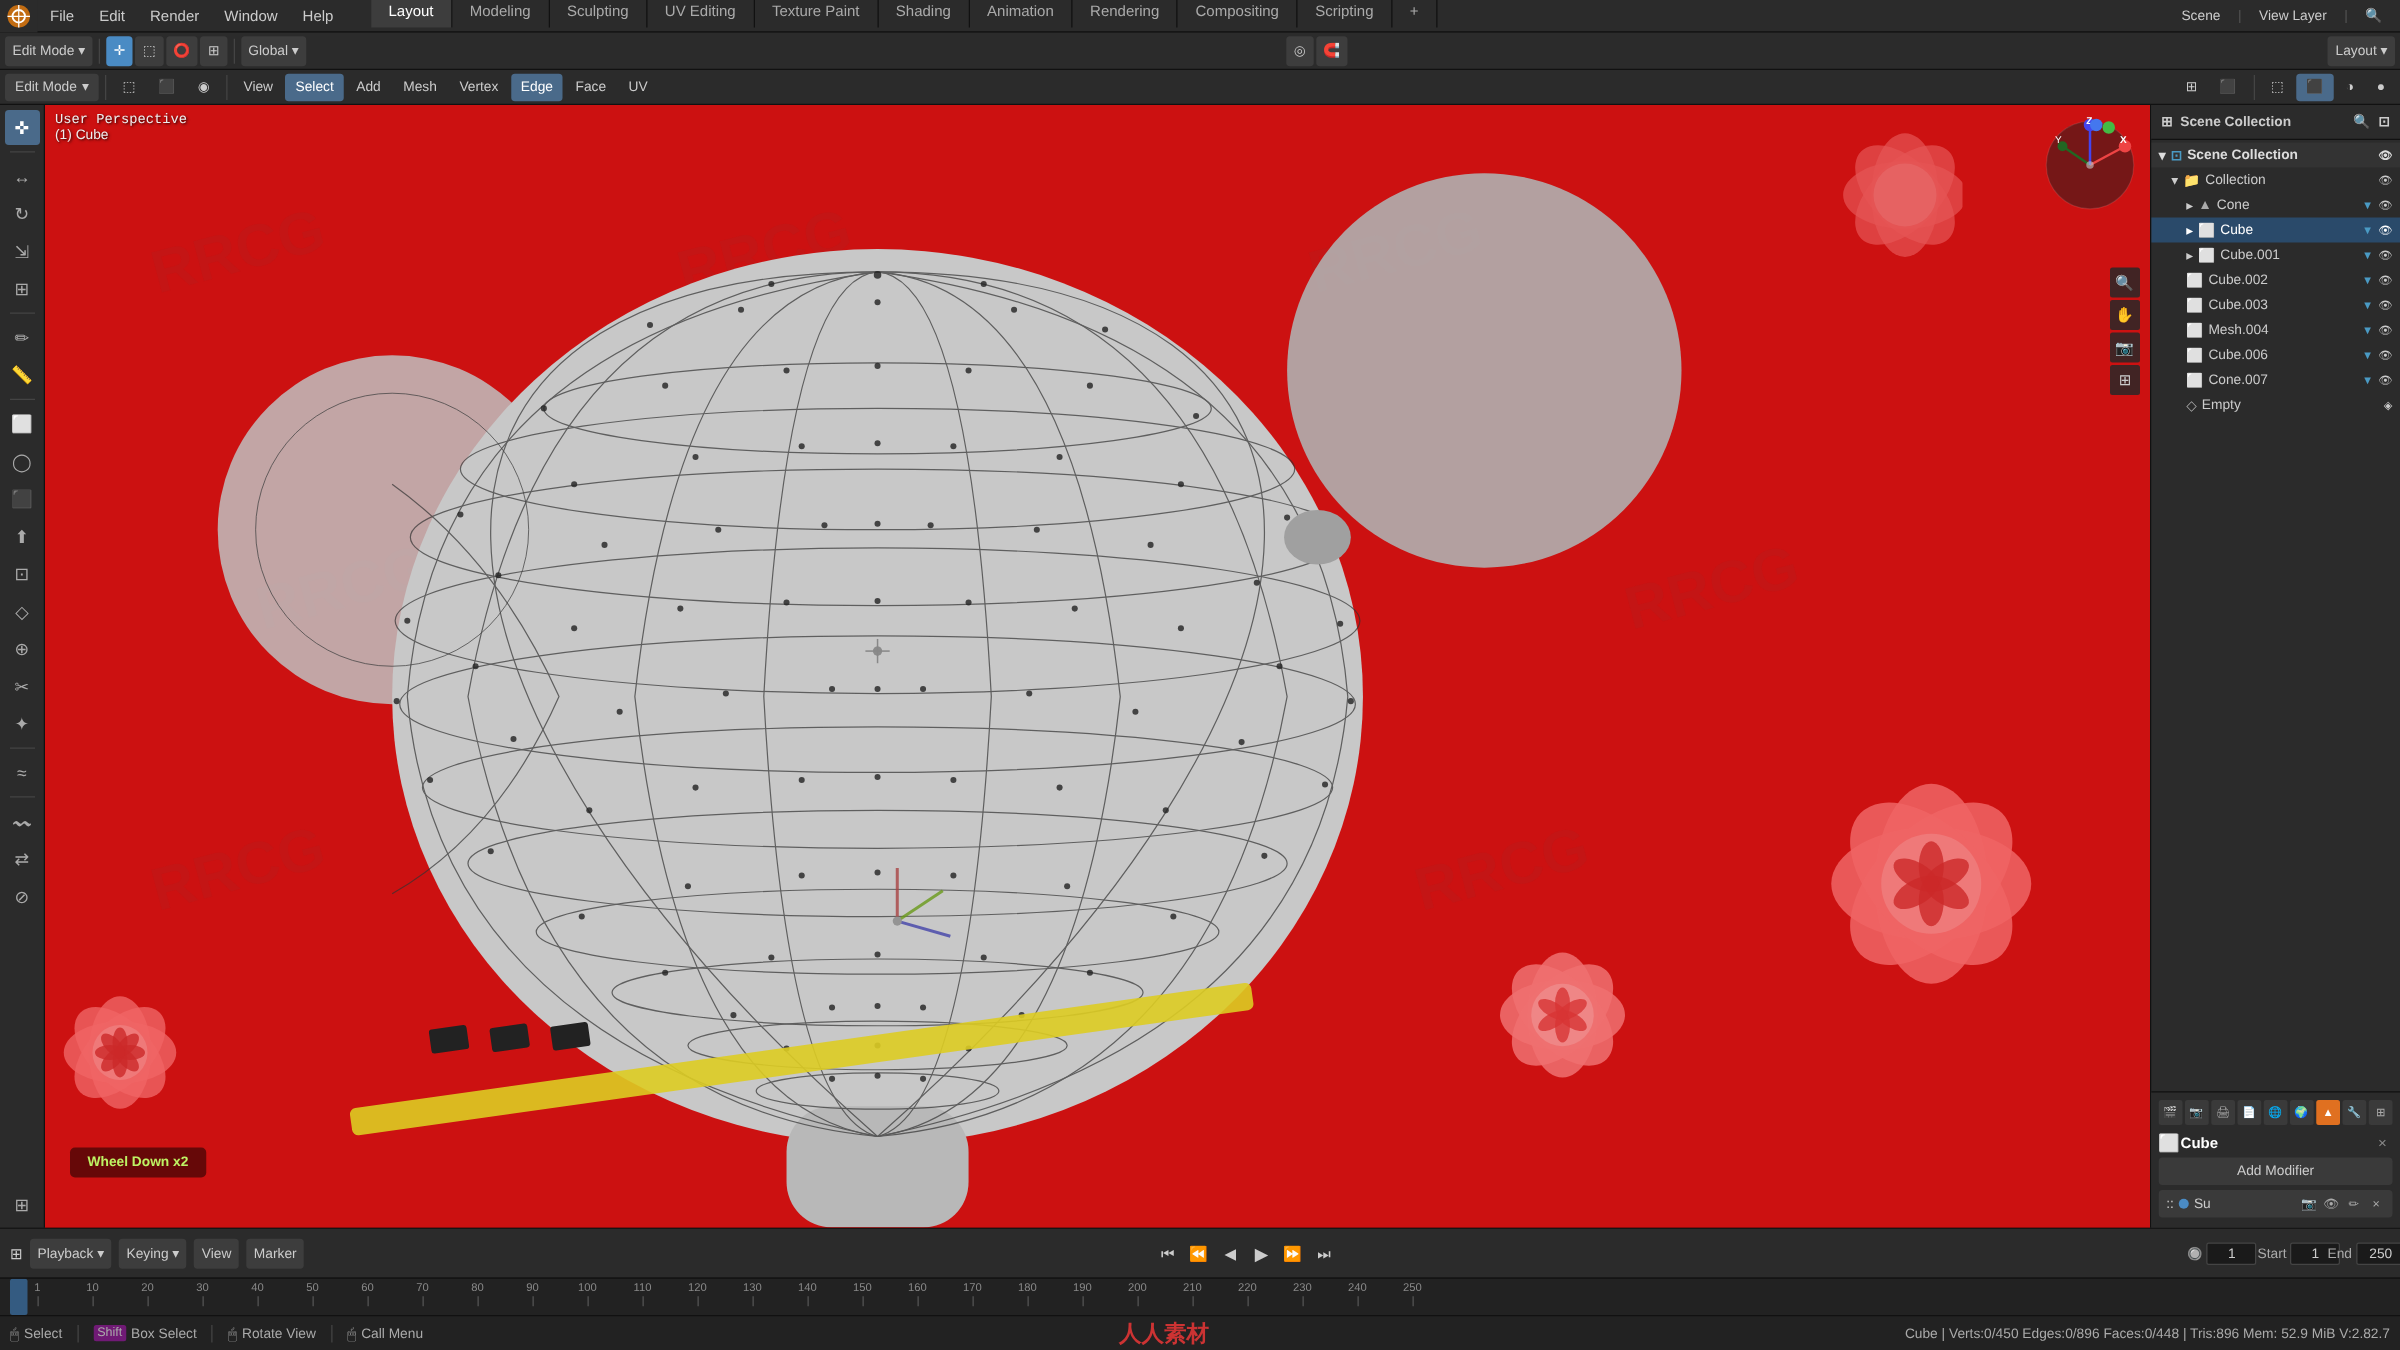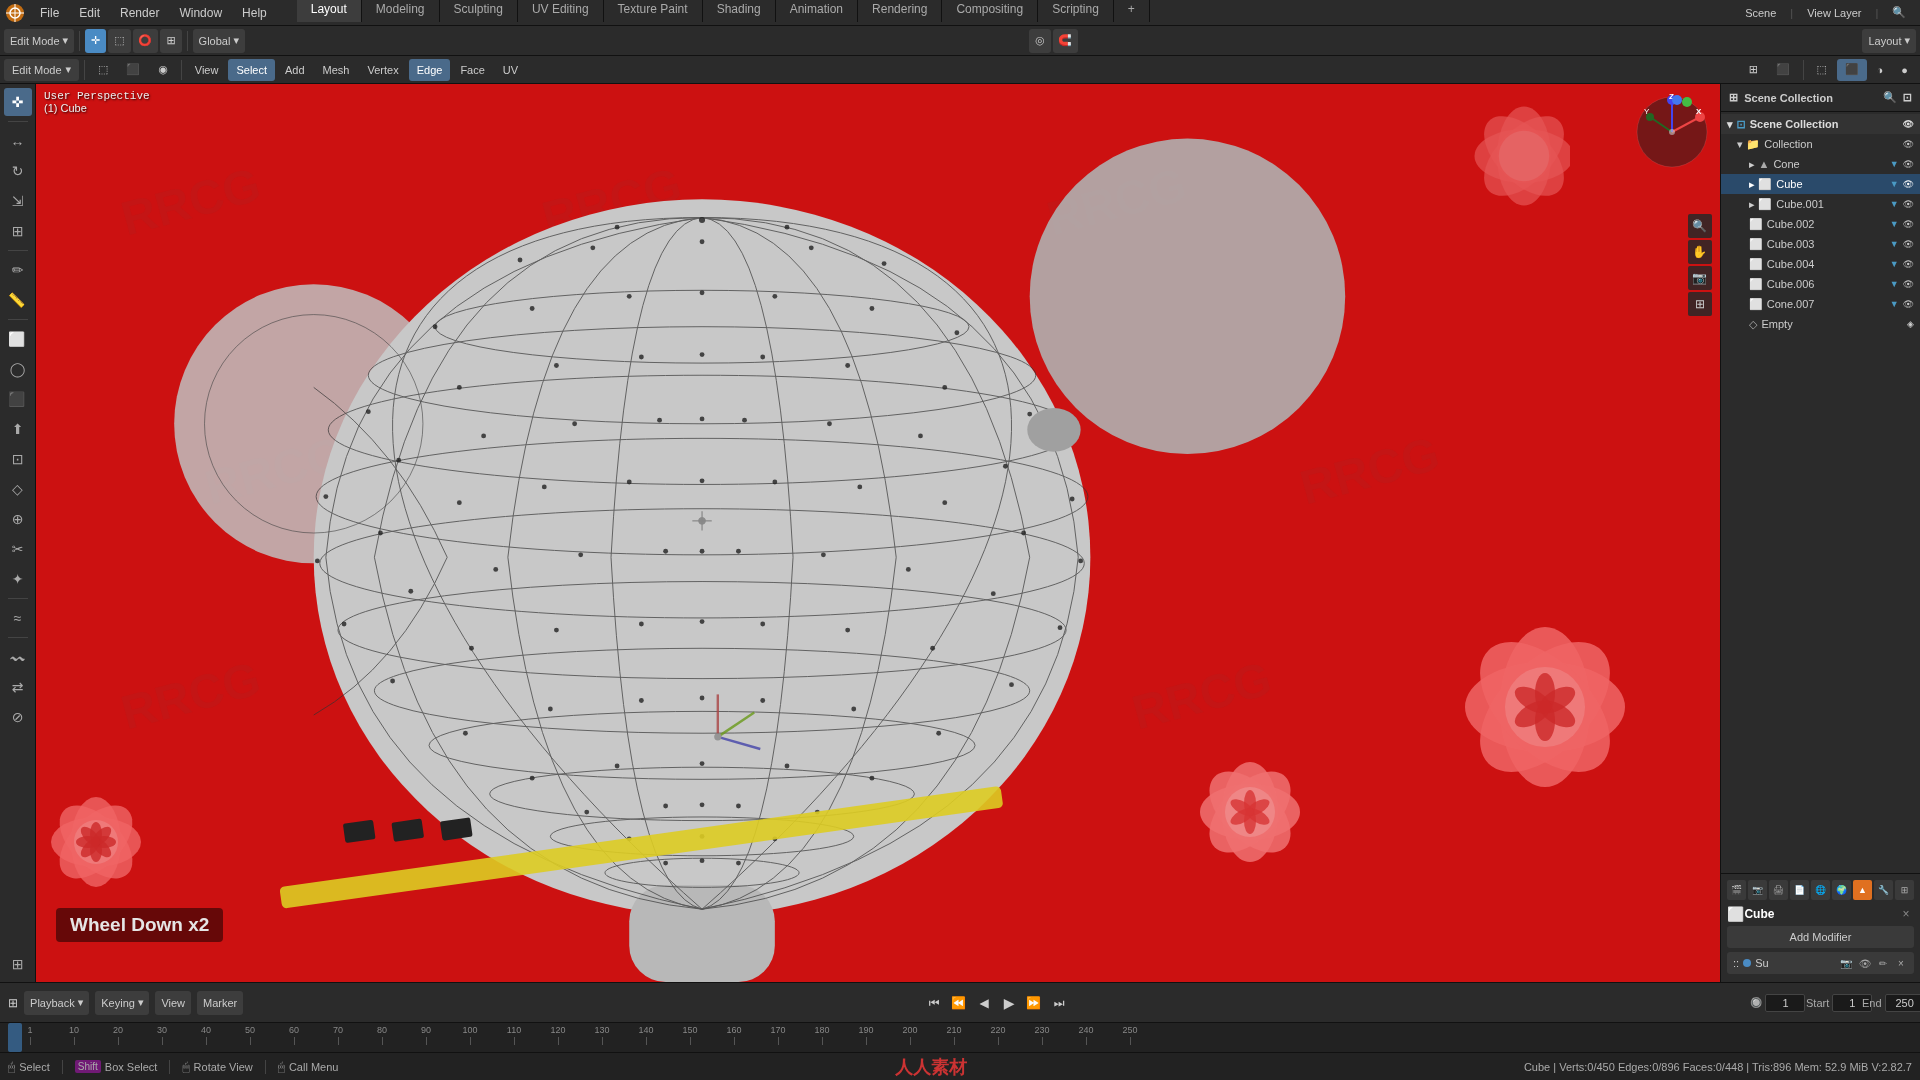--- a/index.html
+++ b/index.html
@@ -221,24 +221,24 @@
       font-size: 12px;
       border-radius: 2px;
     }
 
     
     .wheel-notification {
       position: absolute;
       bottom: 40px;
       left: 20px;
       background: rgba(0,0,0,0.5);
-      color: #e5e5e5;
+      color: #bef264;
       padding: 6px 14px;
       border-radius: 4px;
-      font-size: 19px;
+      font-size: 11px;
       font-weight: bold;
       z-index: 20;
     }
 
     
     .nav-gizmo {
       position: absolute;
       top: 8px;
       right: 8px;
       width: 80px;
@@ -939,21 +939,21 @@
       <div class="outliner-item" style="padding-left:28px;">
         <span style="color:#aaa;">⬜</span>
         <span>Cube.003</span>
         <div style="flex:1"></div>
         <span style="font-size:9px;color:#4a9ac4;">▼</span>
         <span style="font-size:9px;">👁</span>
       </div>
 
       <div class="outliner-item" style="padding-left:28px;">
         <span style="color:#aaa;">⬜</span>
-        <span>Cube.004</span>
+        <span>Mesh.004</span>
         <div style="flex:1"></div>
         <span style="font-size:9px;color:#4a9ac4;">▼</span>
         <span style="font-size:9px;">👁</span>
       </div>
 
       <div class="outliner-item" style="padding-left:28px;">
         <span style="color:#aaa;">⬜</span>
         <span>Cube.006</span>
         <div style="flex:1"></div>
         <span style="font-size:9px;color:#4a9ac4;">▼</span>

